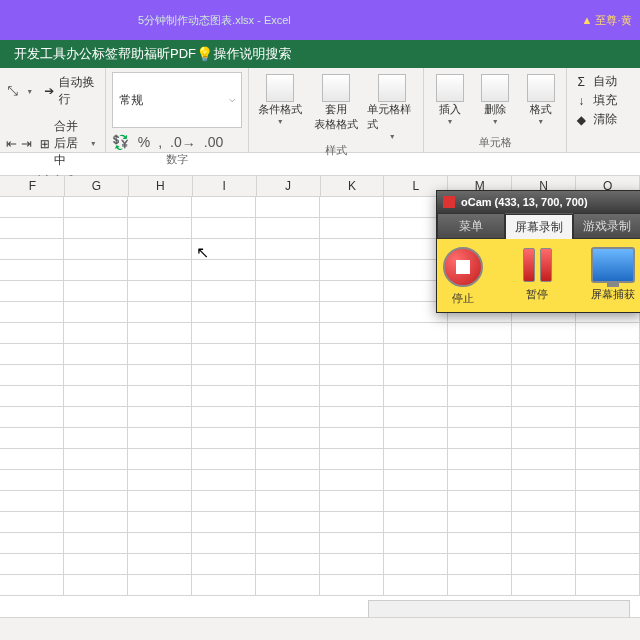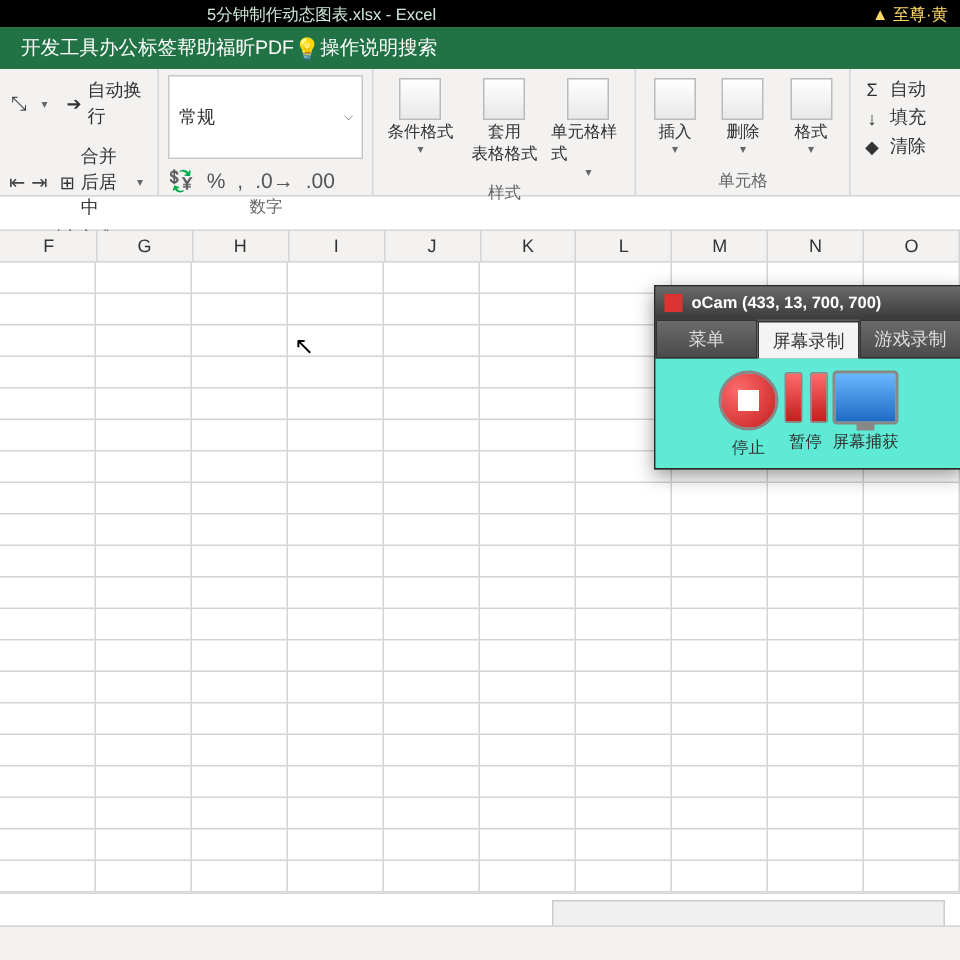--- a/index.html
+++ b/index.html
@@ -1,16 +1,16 @@
 <!DOCTYPE html>
 <html><head>
 <meta charset="utf-8">
 <style>
 body{margin:0;font-family:"Microsoft YaHei",sans-serif;font-size:12px;background:#fff;overflow:hidden;width:640px;height:640px;position:relative}
-.titlebar{background:#000000;height:18px;color:#fff;display:flex;align-items:center;padding:0 8px;font-size:11px}
+.titlebar{background:#8b5cf6;height:18px;color:#fff;display:flex;align-items:center;padding:11px 8px;font-size:11px}
 .titlebar .fname{margin-left:130px;color:#cfe8da}
 .titlebar .warn{margin-left:auto;color:#ffd966}
 .tabbar{background:#217346;height:28px;display:flex;align-items:center;padding-left:14px;color:#fff;font-size:13px}
 .tabbar .lightbulb{font-size:14px}
 .ribbon{background:#f3f2f1;height:84px;border-bottom:1px solid #d4d4d4;display:flex;position:relative}
 .group{border-right:1px solid #d4d4d4;display:flex;flex-direction:column;justify-content:space-between;padding:4px 6px 2px}
 .group-label{text-align:center;color:#666;font-size:11px;padding-top:2px}
 .align-group{width:120px}
 .btn-row{display:flex;align-items:center;gap:4px}
 .small-btn{width:16px;height:16px;display:inline-flex;align-items:center;justify-content:center;font-size:13px;color:#444}
@@ -38,21 +38,21 @@
 .cell{width:64px;border-right:1px solid #d4d4d4}
 .cursor{position:absolute;left:196px;top:67px;font-size:16px;color:#000;pointer-events:none}
 .statusbar{position:absolute;bottom:0;left:0;right:0;height:22px;background:#f3f2f1;border-top:1px solid #d4d4d4;display:flex;align-items:center}
 .sheet-strip{position:absolute;bottom:22px;left:0;right:0;height:22px;background:#fff;border-top:1px solid #d4d4d4}
 .ocam{position:absolute;left:436px;top:190px;width:204px;background:#525252;border:1px solid #2a2a2a;box-shadow:0 4px 12px rgba(0,0,0,.4);font-size:12px}
 .ocam-title{background:linear-gradient(#6a6a6a,#3a3a3a);color:#fff;height:22px;display:flex;align-items:center;padding:0 6px;gap:6px;font-weight:bold;font-size:11px}
 .ocam-title .cam-ico{width:12px;height:12px;background:#d33}
 .ocam-tabs{display:flex;background:#5a5a5a;height:26px;align-items:flex-end}
 .ocam-tab{flex:1;text-align:center;color:#ddd;font-size:12px;height:24px;line-height:24px;border:1px solid #333;background:linear-gradient(#6b6b6b,#4a4a4a)}
 .ocam-tab.active{background:#f4f4f4;color:#333;border-bottom:none}
-.ocam-body{background:#5eead4;padding:8px 6px 6px;display:flex;justify-content:center}
+.ocam-body{background:#fde047;padding:8px 6px 6px;display:flex;justify-content:space-between}
 .ocam-btn{display:flex;flex-direction:column;align-items:center;gap:4px;font-size:11px;color:#333}
 .stop-ico{width:36px;height:36px;border-radius:50%;background:radial-gradient(circle at 30% 30%,#ff6b6b,#c41e1e);border:2px solid #888;display:flex;align-items:center;justify-content:center}
 .stop-ico::after{content:"";width:14px;height:14px;background:#fff}
 .pause-ico{width:36px;height:36px;display:flex;align-items:center;justify-content:center;gap:5px}
 .pause-ico span{width:10px;height:32px;background:linear-gradient(#ff6b6b,#c41e1e);border:1px solid #888;border-radius:2px}
 .screen-ico{width:40px;height:32px;background:linear-gradient(#6bb7ff,#1e6bc4);border:2px solid #888;border-radius:3px;position:relative}
 .screen-ico::after{content:"";position:absolute;bottom:-6px;left:14px;width:12px;height:6px;background:#888}
 .hscroll{position:absolute;bottom:22px;right:10px;width:260px;height:16px;background:#f0f0f0;border:1px solid #ccc}
 .tri{font-size:8px;color:#666}
 </style>

